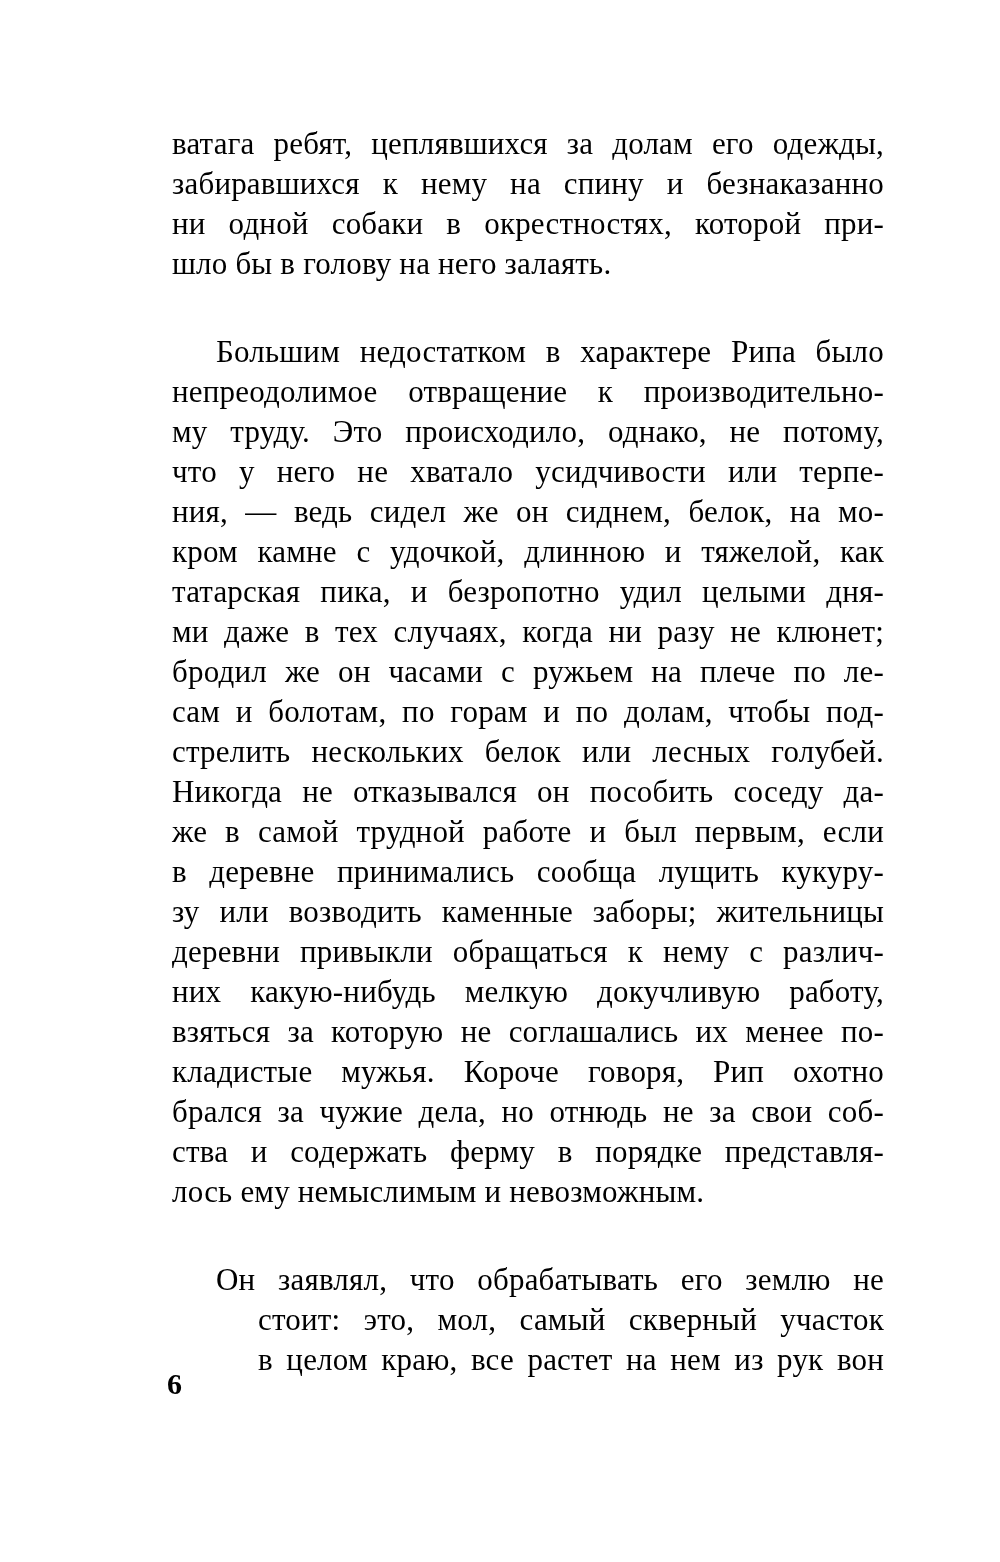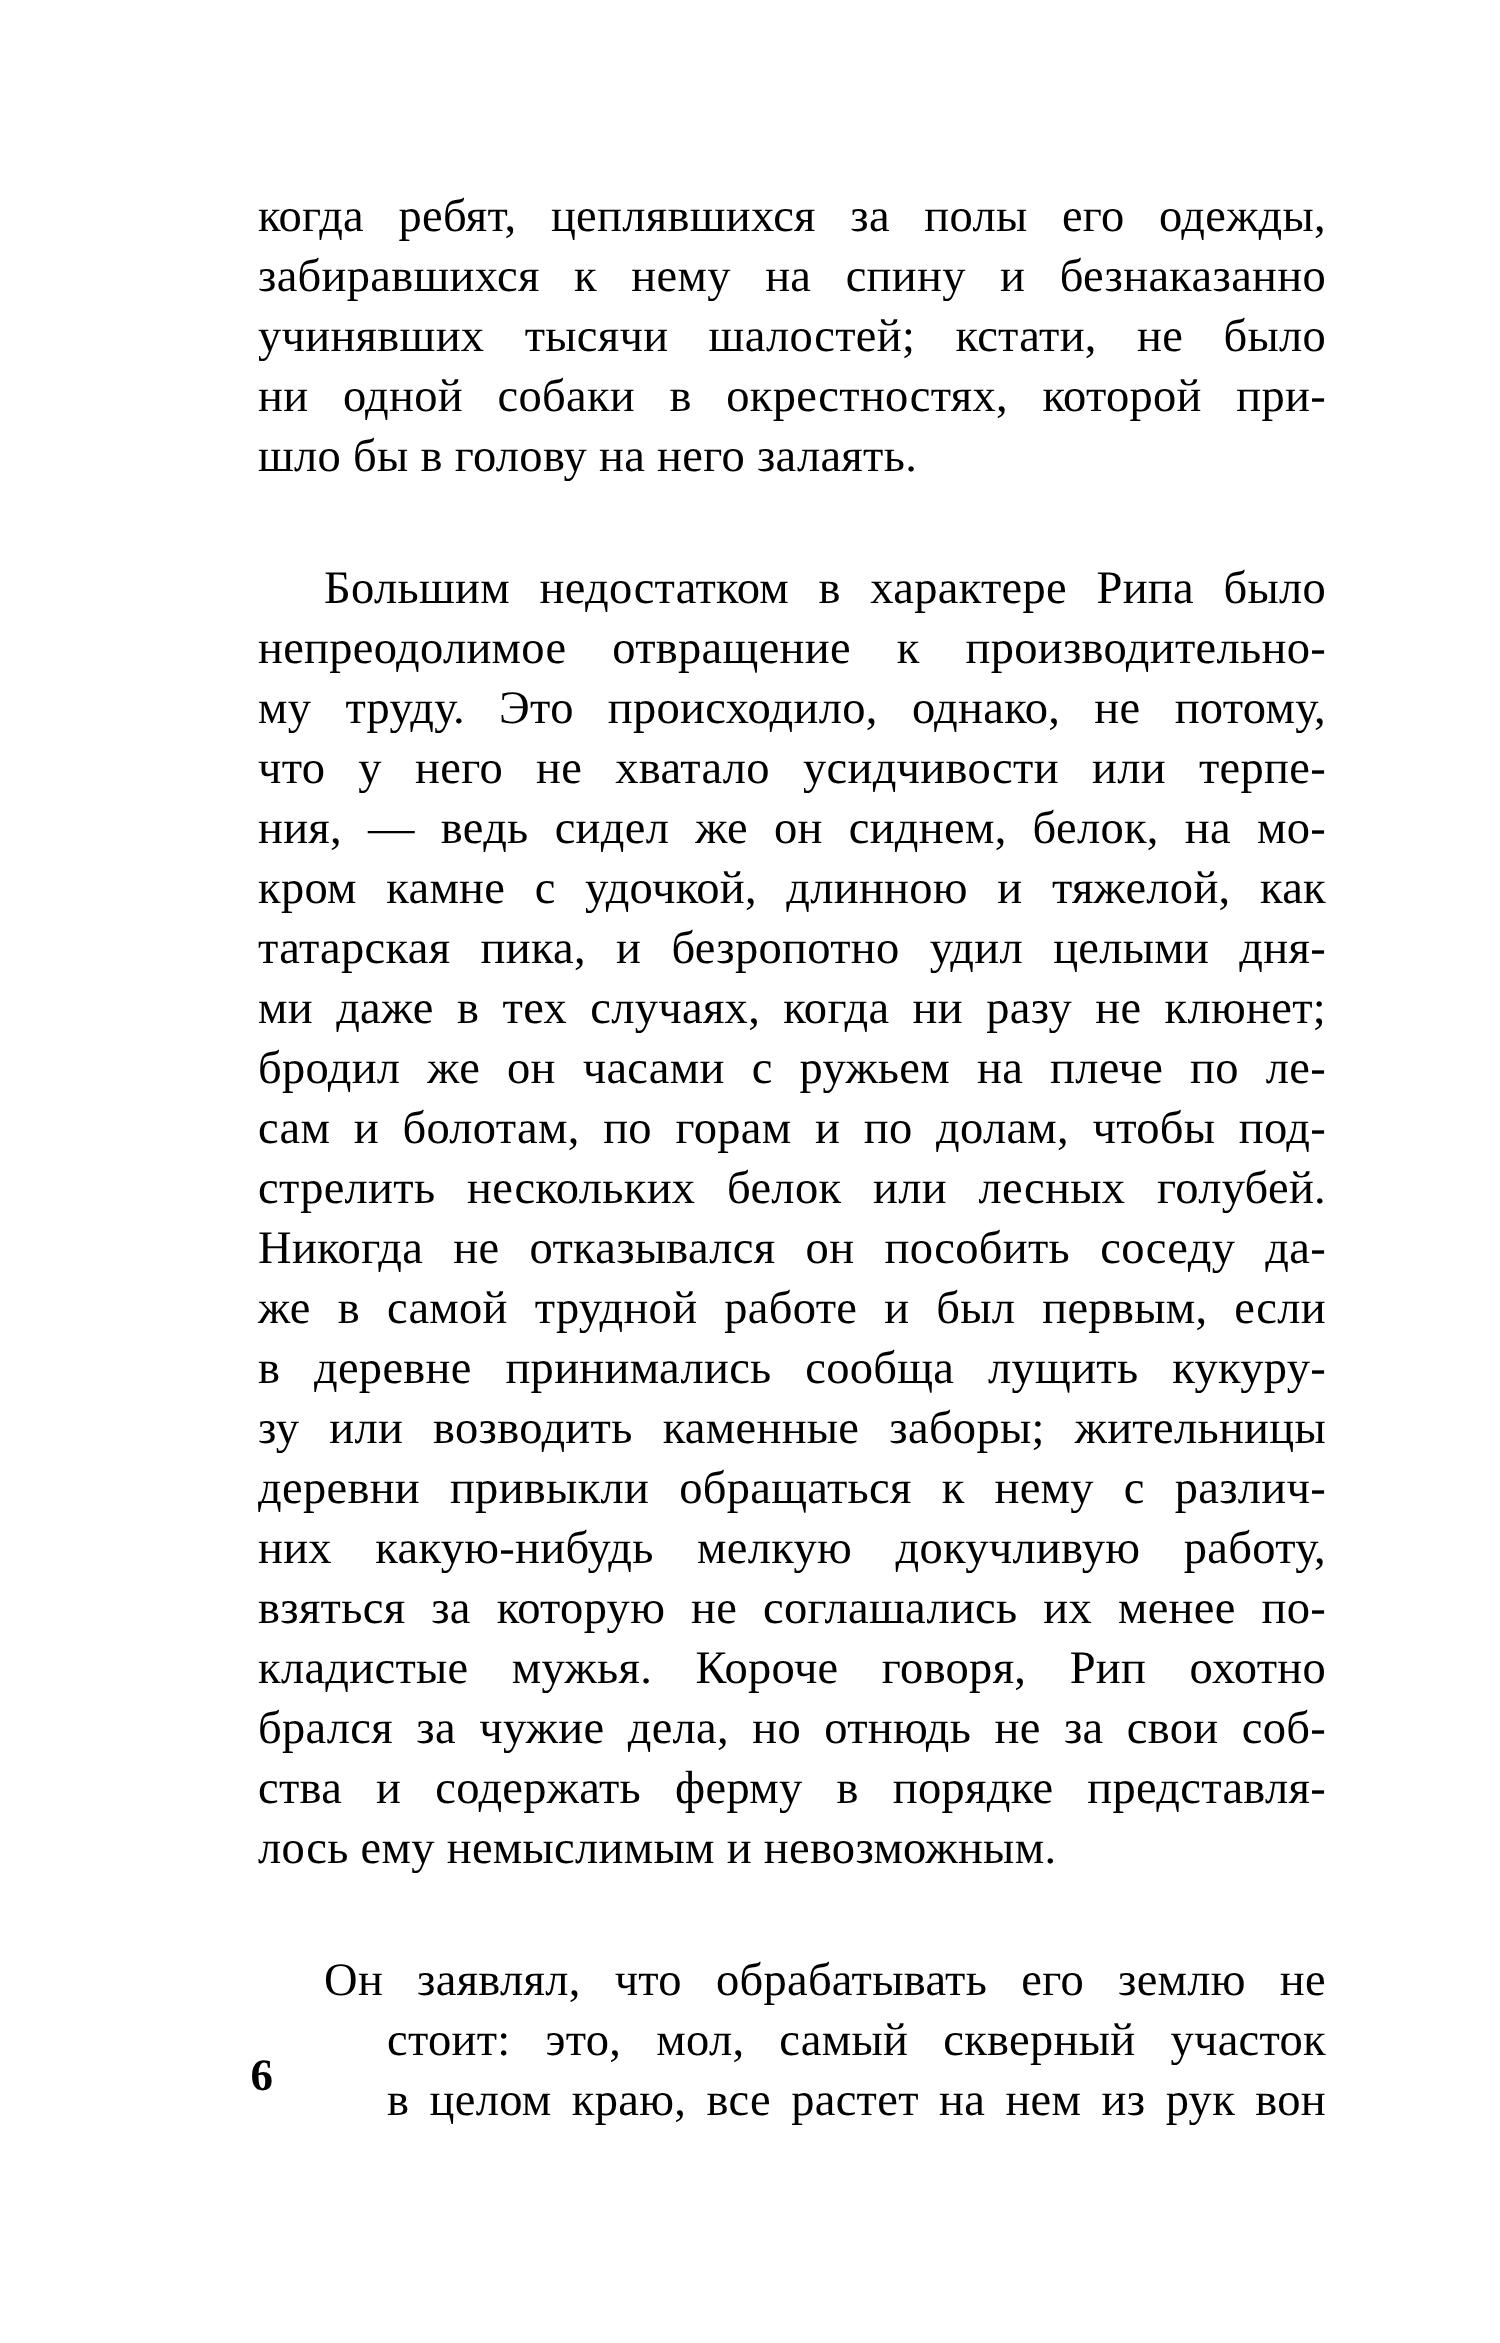--- a/index.html
+++ b/index.html
@@ -49,23 +49,22 @@
     line-height: 40px;
     font-size: 30px;
     font-weight: bold;
   }
 </style>
 </head>
 <body>
 
 <main>
   <section class="text-block">
-    <div class="line">когда ребят, цеплявшихся за полы его одежды,</div>
+    <div class="line">ватага ребят, цеплявшихся за долам его одежды,</div>
     <div class="line">забиравшихся к нему на спину и безнаказанно</div>
-    <div class="line">учинявших тысячи шалостей; кстати, не было</div>
     <div class="line">ни одной собаки в окрестностях, которой при-</div>
     <div class="line endp">шло бы в голову на него залаять.</div>
     <div class="line indent">Большим недостатком в характере Рипа было</div>
     <div class="line">непреодолимое отвращение к производительно-</div>
     <div class="line">му труду. Это происходило, однако, не потому,</div>
     <div class="line">что у него не хватало усидчивости или терпе-</div>
     <div class="line">ния, — ведь сидел же он сиднем, белок, на мо-</div>
     <div class="line">кром камне с удочкой, длинною и тяжелой, как</div>
     <div class="line">татарская пика, и безропотно удил целыми дня-</div>
     <div class="line">ми даже в тех случаях, когда ни разу не клюнет;</div>

